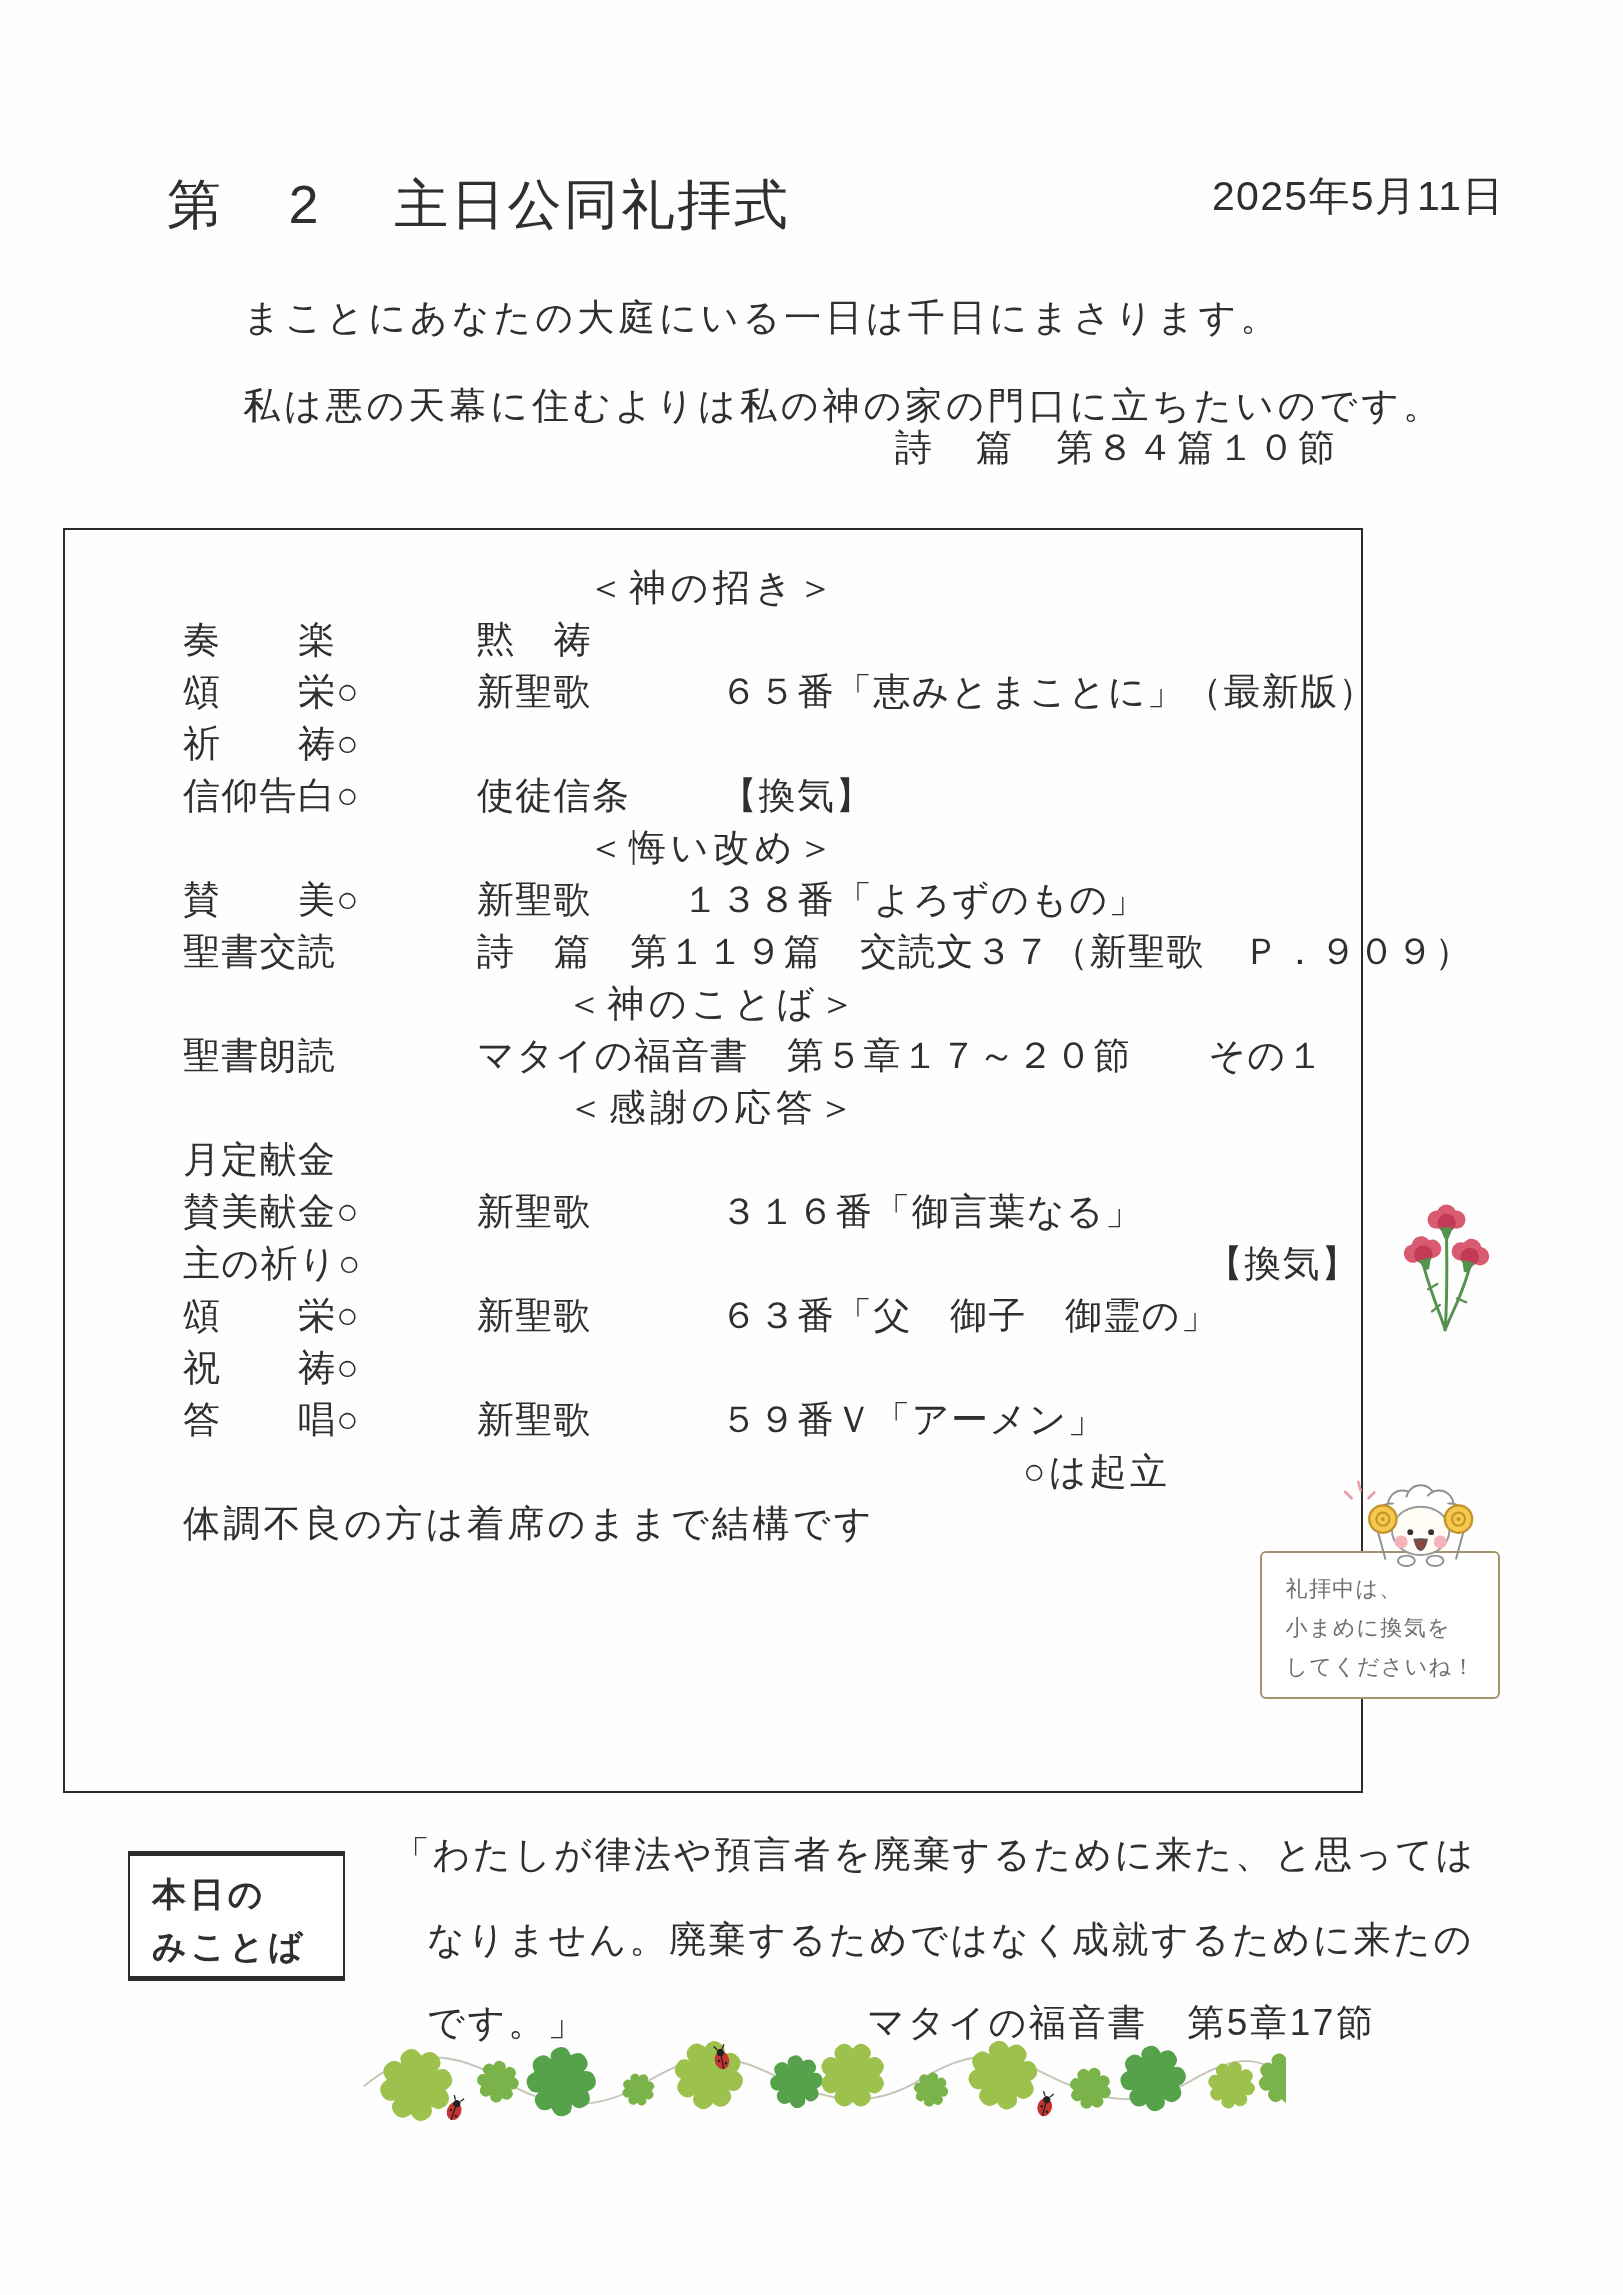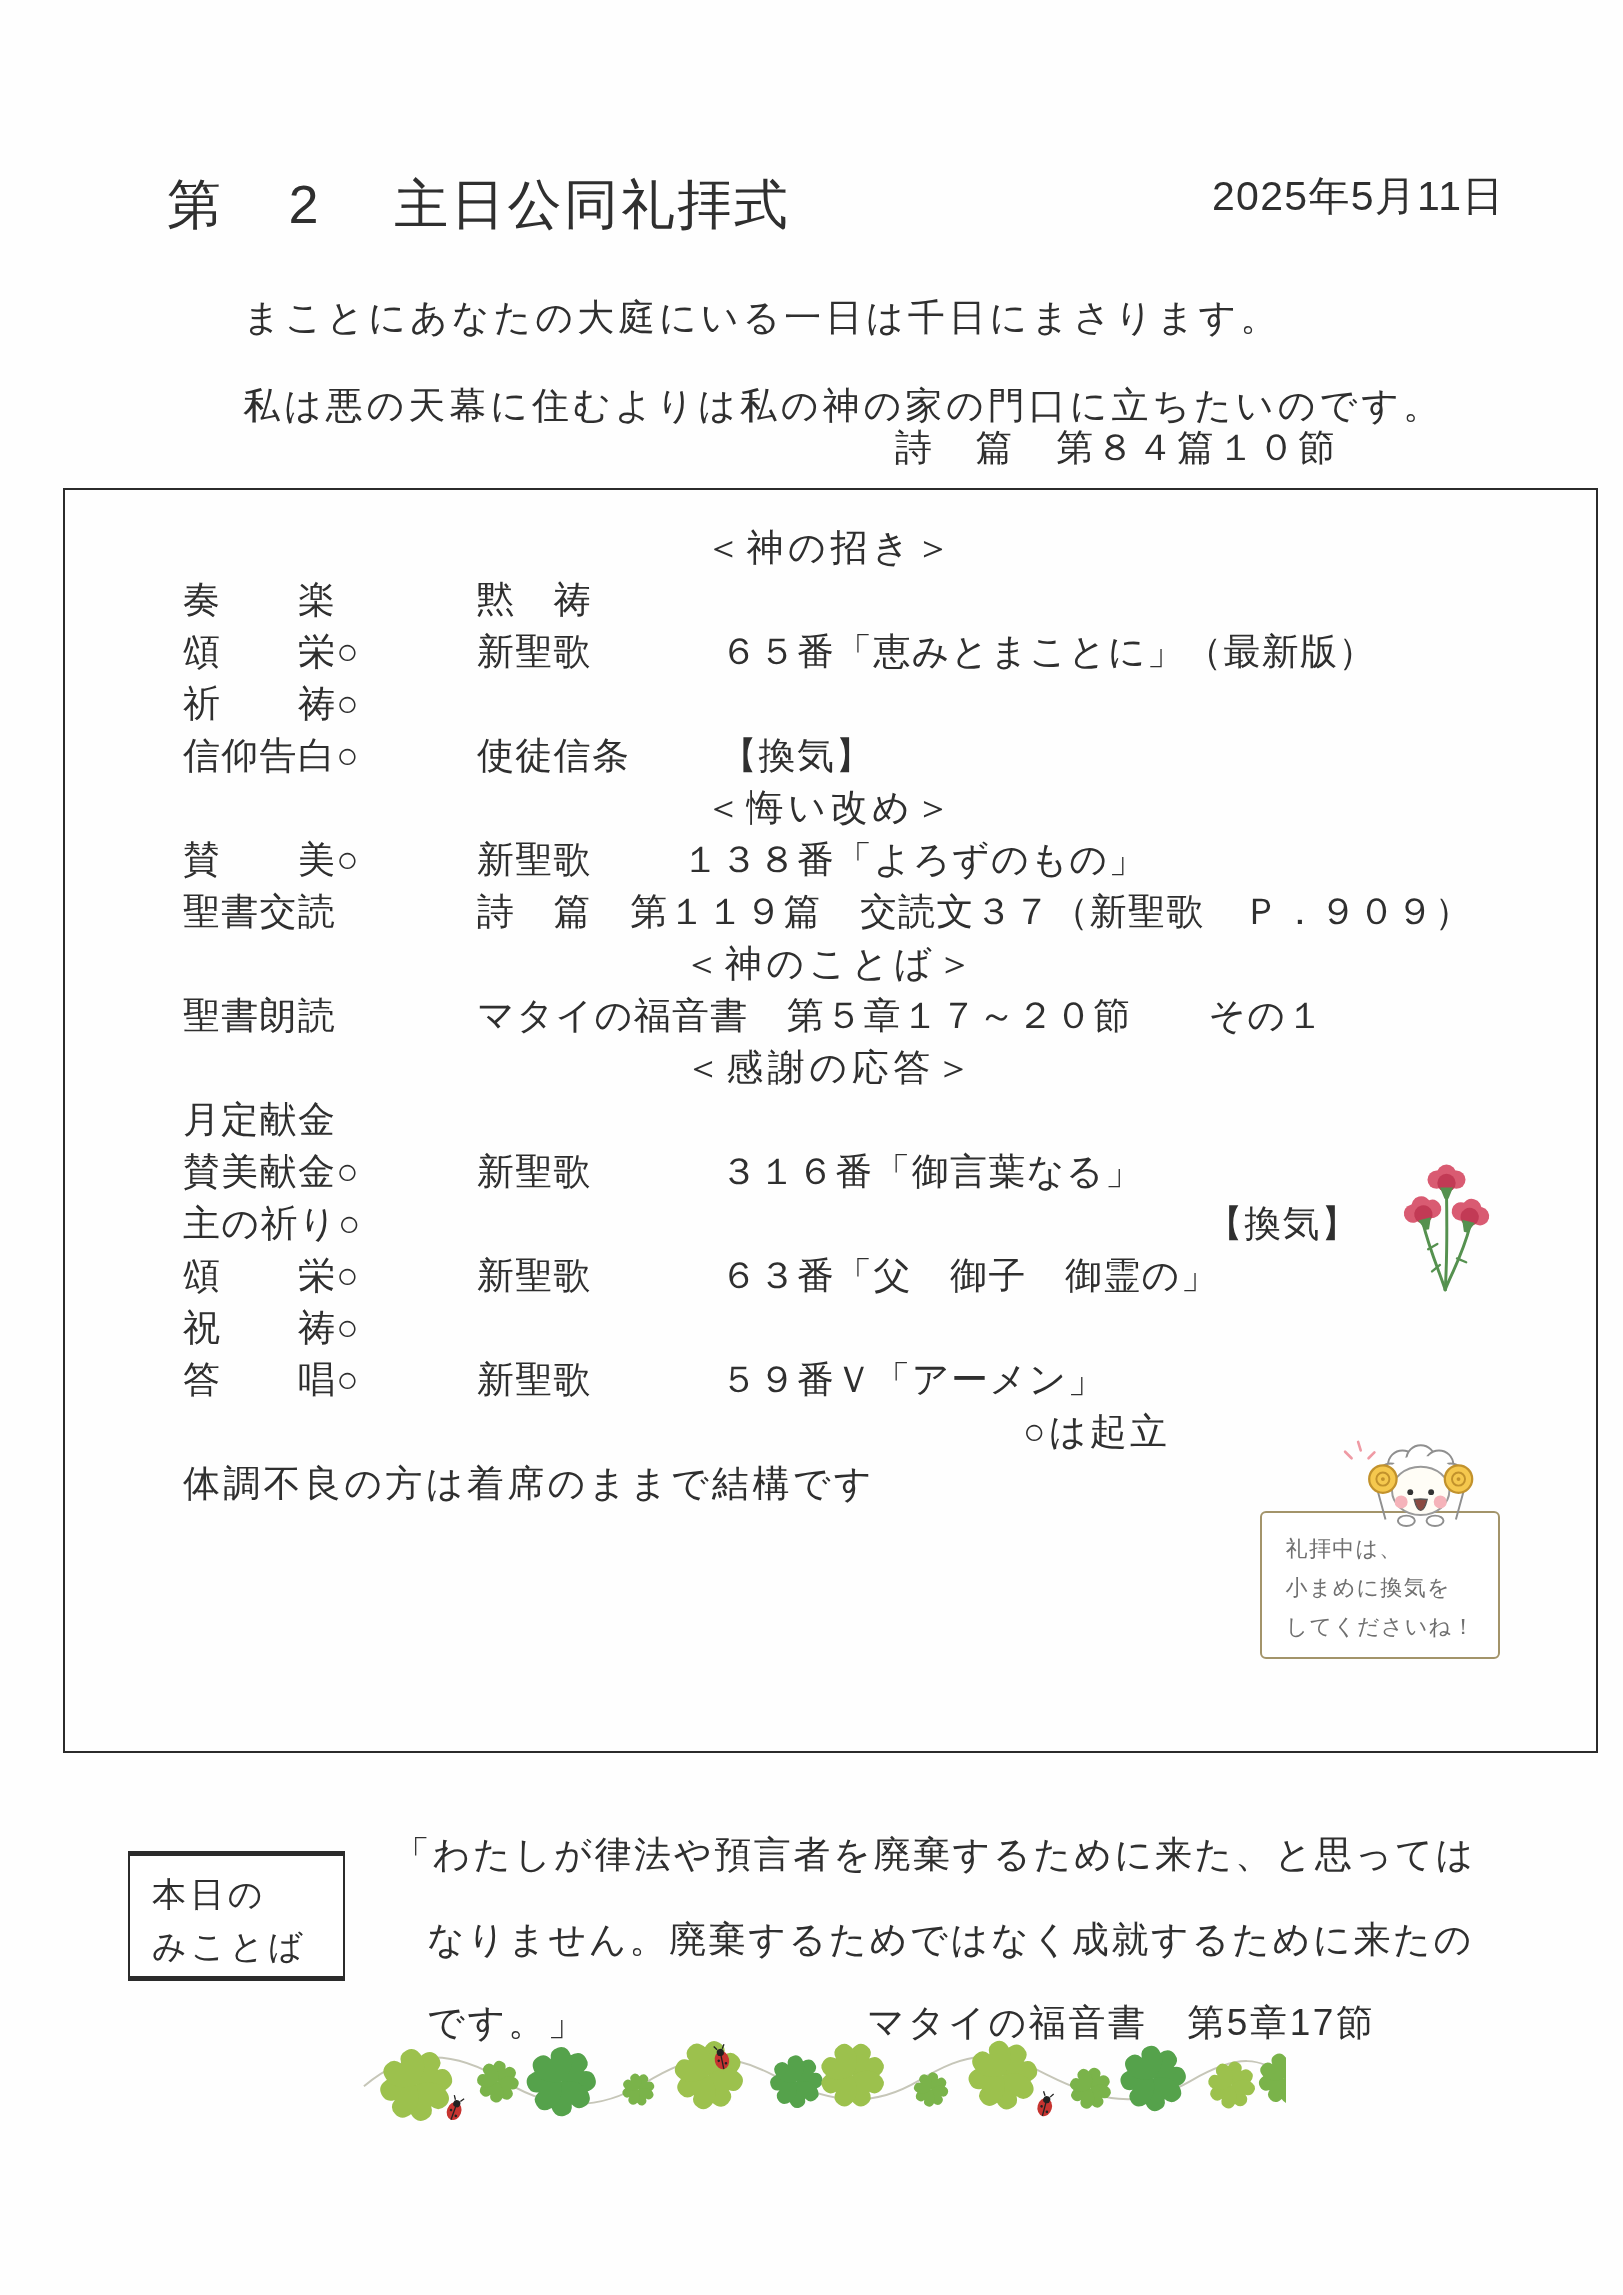--- a/index.html
+++ b/index.html
@@ -10,21 +10,21 @@
   }
   
   .hdr-left{position:absolute;left:167px;top:169px;font-size:54px;letter-spacing:2.6px;font-weight:500;white-space:nowrap;}
   .hdr-num{margin-left:65px;margin-right:73px;}
   .hdr-date{position:absolute;left:1212px;top:169px;font-size:41px;letter-spacing:1.3px;white-space:nowrap;}
   
   .scrip-l1{position:absolute;left:243px;top:293px;font-size:37px;letter-spacing:3.9px;white-space:nowrap;}
   .scrip-l2{position:absolute;left:243px;top:381px;font-size:37px;letter-spacing:3.9px;white-space:nowrap;}
   .scrip-cite{position:absolute;left:864px;top:423px;font-size:37px;letter-spacing:3.3px;white-space:nowrap;margin-left:31px;}
   
-  .program-box{position:absolute;left:63px;top:488px;width:1535px;height:1265px;border:2.6px solid var(--box-border,#2b2b2b);background:transparent;}
+  .program-box{position:absolute;left:63px;top:528px;width:1300px;height:1265px;border:2.6px solid var(--box-border,#2b2b2b);background:transparent;}
   .program-rows{position:absolute;left:0;top:34px;width:100%;}
   .prow{position:relative;height:52px;line-height:48px;font-size:37px;letter-spacing:1.3px;white-space:nowrap;}
   .prow.section{text-align:center;letter-spacing:4.6px;}
   .prow.item span{position:absolute;top:0;display:inline-block;}
   .c-label{left:118px;}
   .c-col2{left:412px;}
   .c-col3{left:617px;}
   .c-right{left:1141px;}
   .prow.note-right .c-note{position:absolute;left:958px;letter-spacing:3.3px;}
   .prow.note-left  .c-note{position:absolute;left:118px;letter-spacing:3.3px;}
@@ -33,21 +33,21 @@
     position:absolute;left:1195px;top:1021px;width:240px;height:148px;
     border:2.6px solid var(--sign-border,#a3946a);border-radius:6px;background:#fff;
     padding:15.7px 0 0 23.6px;font-size:22px;line-height:39px;letter-spacing:1.3px;color:var(--sign-text,#707070);z-index:1;
   }
   .sheep-svg{position:absolute;left:1272px;top:950px;z-index:2;}
   .carnation-svg{position:absolute;left:1329px;top:670px;}
   
   .tw-box{
     position:absolute;left:128px;top:1851px;width:217px;height:130px;
     border:2px solid #2b2b2b;border-top-width:5.2px;border-bottom-width:5.2px;
-    padding:11.8px 0 0 22px;font-size:34px;line-height:52px;letter-spacing:3.9px;background:#fff;
+    padding:11.8px 0 0 22px;font-size:34px;line-height:52px;letter-spacing:3.9px;background:#fff;font-weight:bold;
   }
   .tw-l1{position:absolute;left:393px;top:1830px;font-size:37px;letter-spacing:2.6px;white-space:nowrap;}
   .tw-l2{position:absolute;left:427px;top:1915px;font-size:37px;letter-spacing:2.6px;white-space:nowrap;}
   .tw-l3{position:absolute;left:427px;top:1998px;font-size:37px;letter-spacing:2.6px;white-space:nowrap;}
   .tw-cite{position:absolute;left:867px;top:1998px;font-size:37px;letter-spacing:2.6px;white-space:nowrap;}
   
   .garland-svg{position:absolute;left:350px;top:2034px;}
 </style>
 </head>
 <body>

